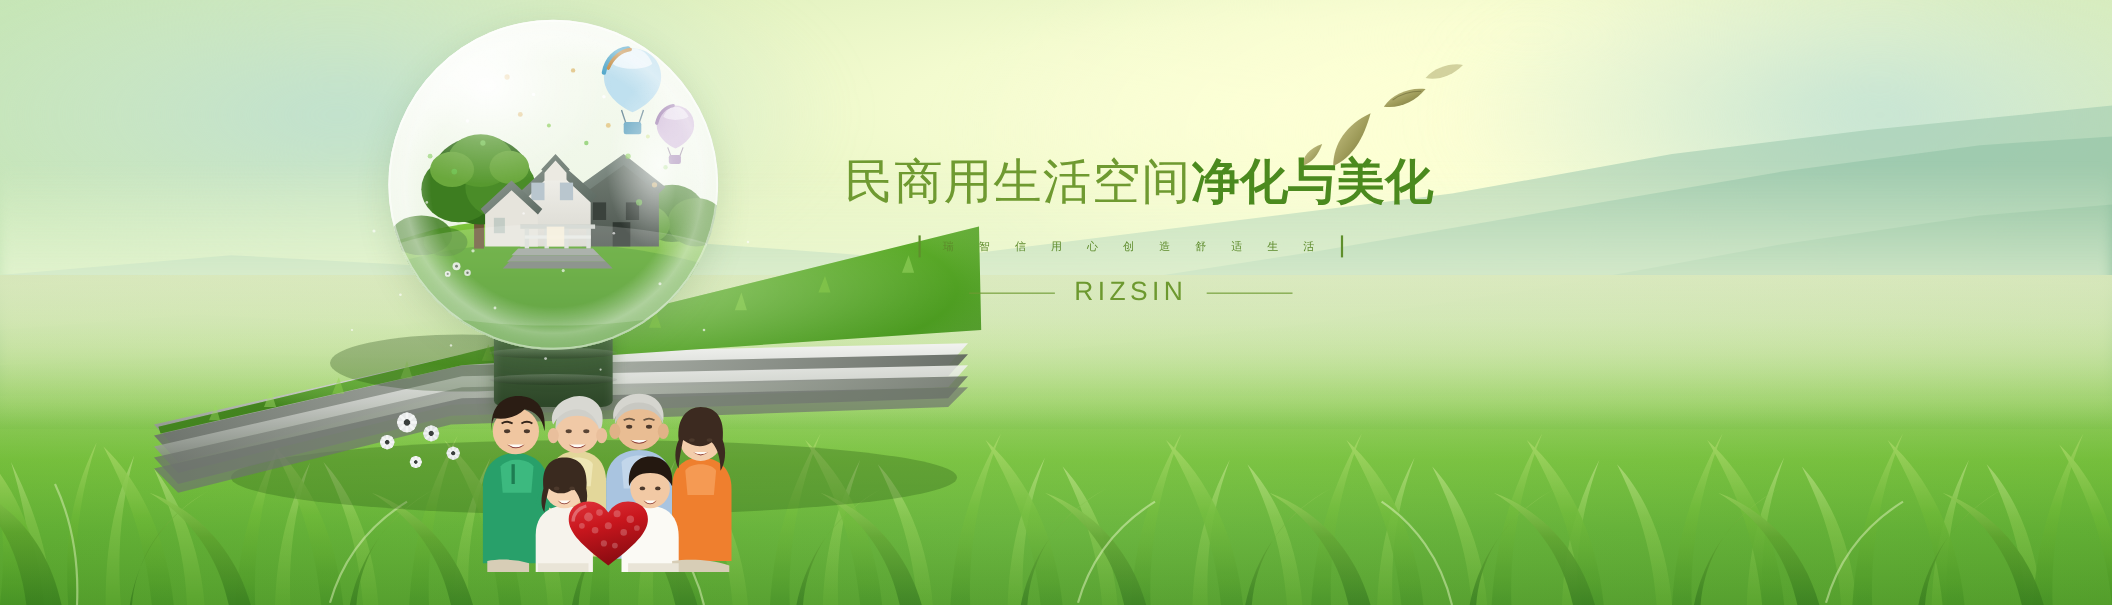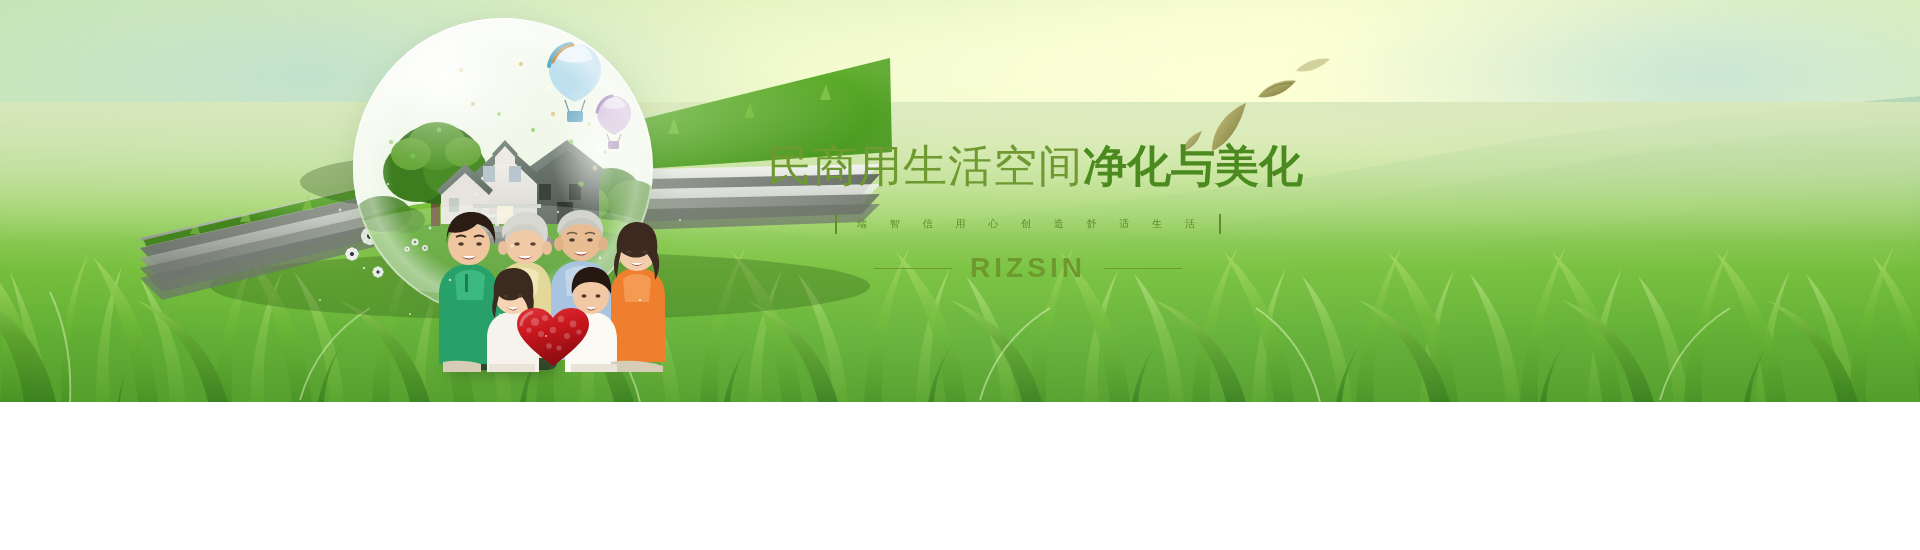--- a/index.html
+++ b/index.html
@@ -1,21 +1,21 @@
 <!DOCTYPE html>
 <html><head>
 <meta charset="utf-8">
 <title>RIZSIN Banner</title>
 <style>
   html,body{margin:0;padding:0;background:#fff;}
   body{font-family:"Liberation Sans","DejaVu Sans",sans-serif;}
 
   .banner{
     position:relative;
-    width:1920px;height:402px;
+    width:1920px;height:550px;
     overflow:hidden;
     background:#000000;
   }
 
   
   .sky{
     position:absolute;inset:0;
     background:
       radial-gradient(120% 90% at 62% 18%, #fbffd9 0%, #f3fbcf 16%, #dff0bd 34%, #c8e7b4 54%, #bfe3bb 70%, #cfeccb 100%);
   }
@@ -161,21 +161,21 @@
   }
 
   .brandline{
     display:flex;align-items:center;justify-content:center;
     gap:18px;margin-top:18px;
   }
   .brandline .rule{
     display:block;width:78px;height:1px;background:#6e9a33;flex:0 0 auto;
   }
   .brandline .brand{
-    color:#6d992f;font-size:28px;letter-spacing:4px;font-weight:700;
+    color:#6d992f;font-size:24px;letter-spacing:4px;font-weight:400;
     white-space:nowrap;
   }
 
   .sparkle{position:absolute;left:300px;top:150px;width:420px;height:240px;pointer-events:none;}
   .sparkle svg{display:block;width:100%;height:100%;}
 </style>
 </head>
 <body>
 
 <div class="banner">

